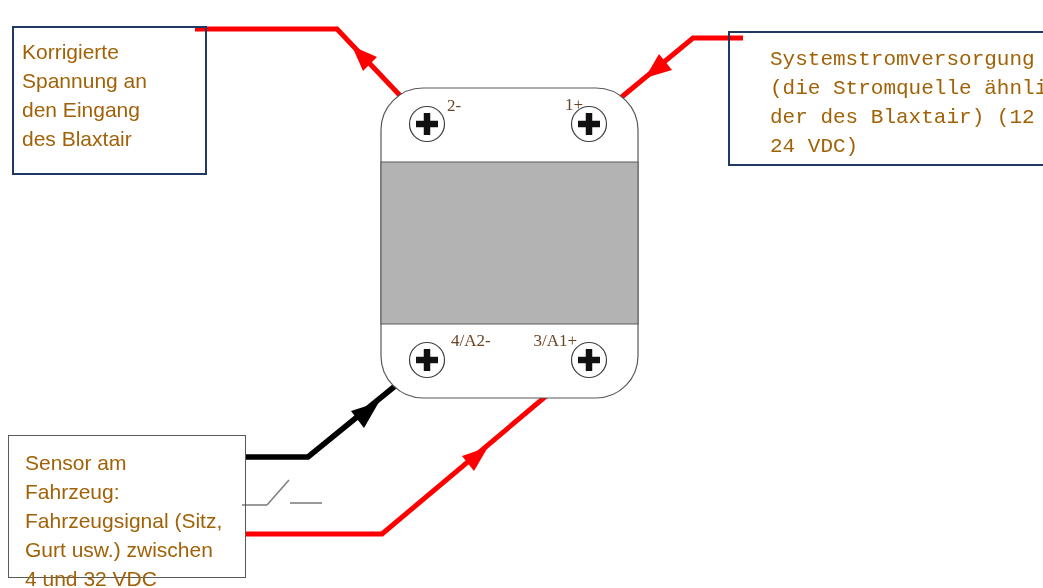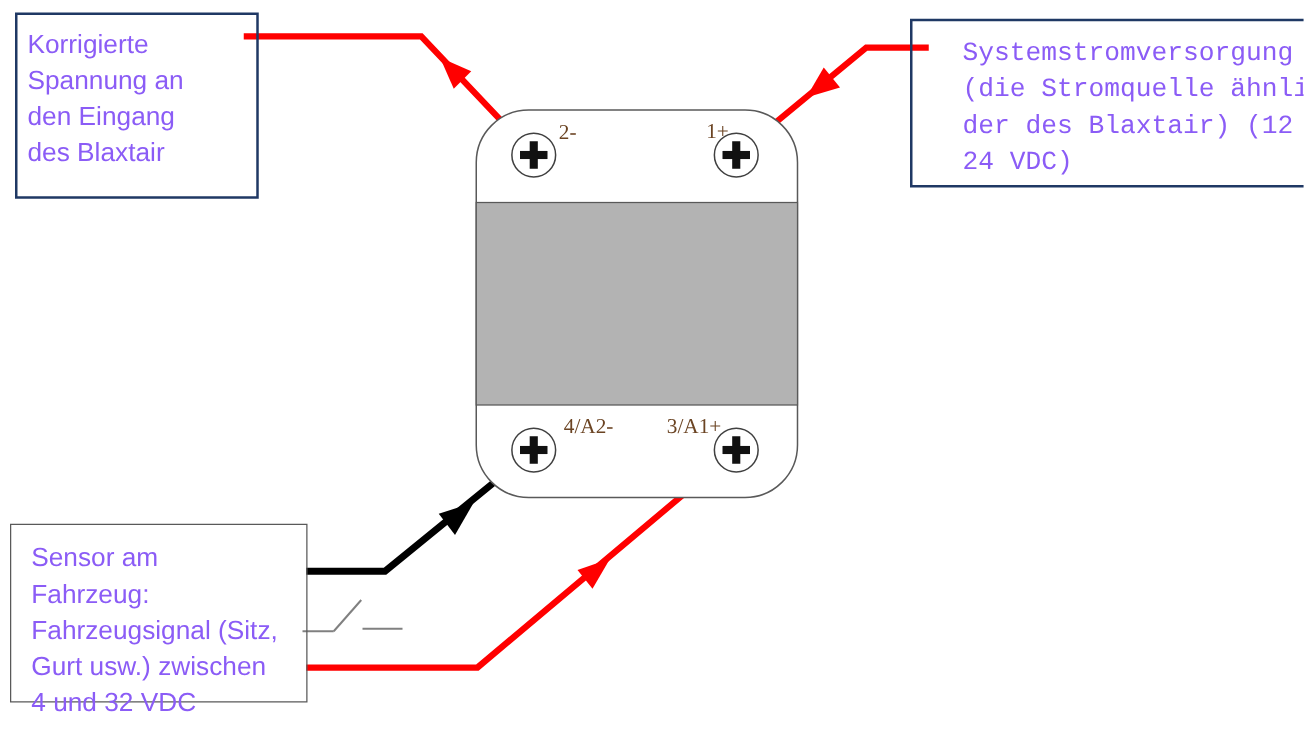--- a/index.html
+++ b/index.html
@@ -19,24 +19,25 @@
     position: absolute;
     left: 0;
     top: 0;
     width: 1043px;
     height: 588px;
   }
   .callout {
     position: absolute;
     box-sizing: border-box;
     background: transparent;
-    color: #8b5cf6;
+    color: #a16207;
     font-size: 21px;
     line-height: 29px;
     white-space: pre;
+    margin-top: 16px;
   }
   .callout.corrected {
     left: 12px;
     top: 10px;
     width: 195px;
     height: 149px;
     border: 2.5px solid #1f3864;
     padding: 9px 4px 4px 8px;
   }
   .callout.power {

